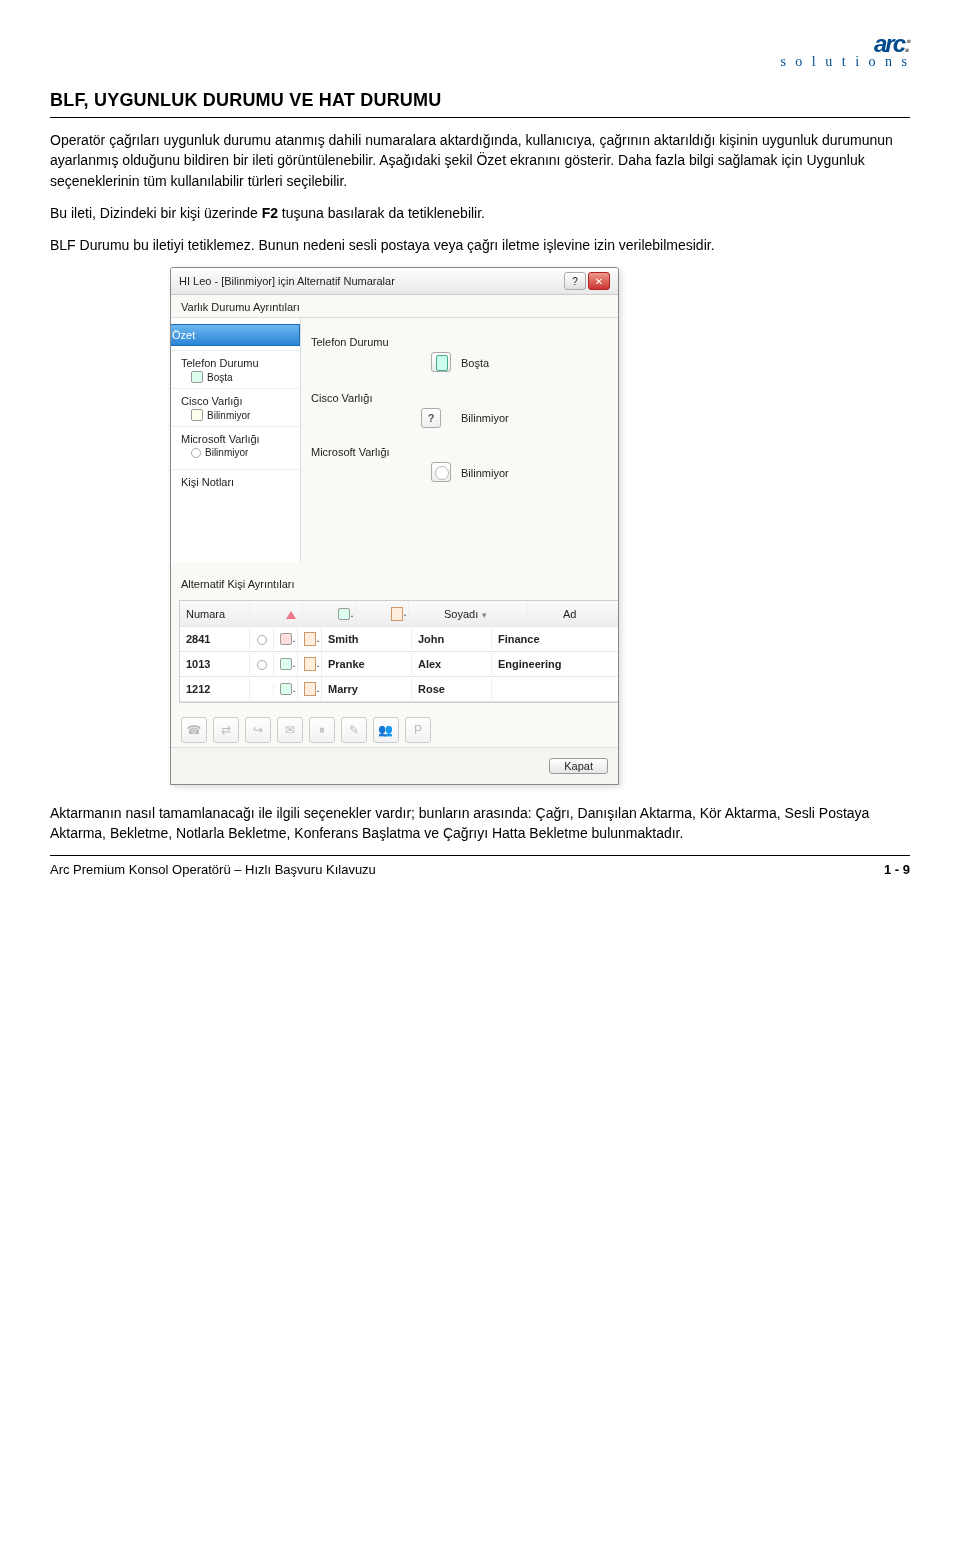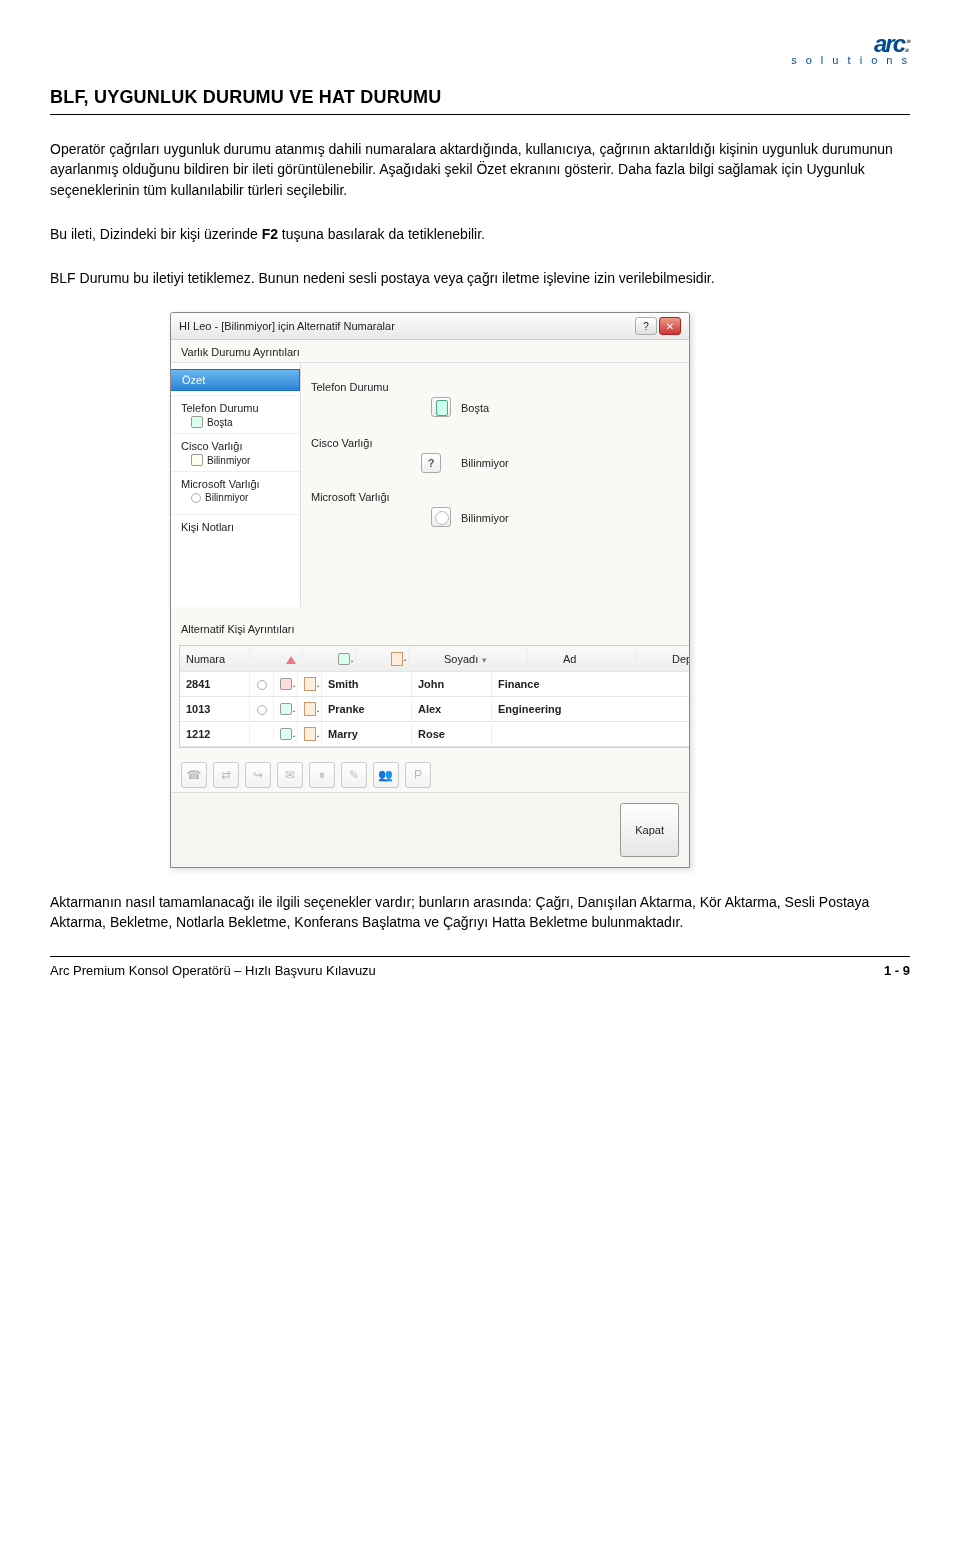--- a/index.html
+++ b/index.html
@@ -1,35 +1,35 @@
 <!DOCTYPE html>
 <html><head>
 <meta charset="utf-8">
 <style>
   * { box-sizing: border-box; margin: 0; padding: 0; }
   body { font-family: "Century Gothic", Verdana, sans-serif; font-size: 14px; color: #000; background: #fff; width: 960px; margin: 0 auto; padding: 30px 50px; }
   .logo { text-align: right; margin-bottom: 20px; }
   .logo-text { display:inline-block; }
   .logo-text .arc { font-size: 24px; font-weight: 900; color: #004a8f; font-style: italic; letter-spacing: -2px; }
   .logo-text .arc-dot { color: #888; }
-  .logo-text .sub { font-size: 11px; letter-spacing: 3px; color: #004a8f; display:block; text-align:right; margin-top:-4px; }
+  .logo-text .sub { font-size: 14px; letter-spacing: 3px; color: #004a8f; display:block; text-align:right; margin-top:-4px;font-family:Liberation Serif, serif; }
   h1 { font-size: 18px; font-weight: bold; margin: 15px 0 6px; letter-spacing: 0.2px; }
   hr.sec { border: none; border-top: 1px solid #000; margin: 0 0 10px; }
-  p { margin: 24px 0; line-height: 1.45; }
+  p { margin: 12px 0; line-height: 1.45; }
   .bold { font-weight: bold; }
-  .screenshot { margin: 8px 0 18px 120px; width: 520px; border: 1px solid #888; background: #f9f9f6; font-family: Tahoma, sans-serif; font-size: 11px; color: #222; border-radius: 3px 3px 0 0; overflow:hidden; box-shadow: 2px 2px 6px rgba(0,0,0,.15);}
+  .screenshot { margin: 8px 0 18px 120px; width: 449px; border: 1px solid #888; background: #f9f9f6; font-family: Tahoma, sans-serif; font-size: 11px; color: #222; border-radius: 3px 3px 0 0; overflow:hidden; box-shadow: 2px 2px 6px rgba(0,0,0,.15);}
   .titlebar { background: linear-gradient(#fdfdfd,#e8e8e8); border-bottom:1px solid #ccc; padding: 4px 8px; display:flex; align-items:center; }
   .titlebar .t { flex:1; }
   .win-btns { display:flex; gap:2px; }
   .win-btn { width:22px; height:18px; border:1px solid #aaa; border-radius:3px; background:linear-gradient(#fff,#e0e0e0); display:flex; align-items:center; justify-content:center; font-size:10px; }
   .win-btn.close { background: linear-gradient(#e98,#c33); color:#fff; border-color:#a22;}
   .section-label { padding: 6px 10px 4px; font-size: 11px; }
   .top-pane { display:flex; border-top:1px solid #ddd; }
   .sidebar { width: 130px; background: #fff; border-right: 1px solid #ddd; padding: 6px 0 40px; }
-  .side-item { padding: 4px 12px; font-size: 11px; }
+  .side-item { padding: 4px 2px; font-size: 11px; }
   .side-item.active { background: linear-gradient(#6bb7f0,#2a84d6); color:#fff; border:1px solid #1a6fbf; border-left:none; margin-left:-1px;}
   .side-sub { font-size:10px; padding: 1px 10px 1px 20px; display:flex; align-items:center; gap:4px;}
   .side-group { padding: 6px 10px 1px; font-size:11px; border-top:1px solid #eee; margin-top:4px;}
   .detail { flex:1; padding: 10px 10px 60px; }
   .row { display:flex; align-items:center; margin: 8px 0 18px; }
   .row .lab { width: 110px; font-size:11px; }
   .row .ic { width: 40px; text-align:center; }
   .row .val { font-size:11px; }
   .icon { display:inline-block; width:20px; height:20px; border:1px solid #aaa; border-radius:3px; background:linear-gradient(#fff,#eee); position:relative; }
   .icon.phone::after { content:""; position:absolute; width:10px; height:14px; border:1px solid #4a8; border-radius:2px; top:2px; left:4px; background:#cfe;}
@@ -52,21 +52,21 @@
   .thead .c-first { font-weight:normal;}
   .c-dept { flex:1; font-weight:bold;}
   .thead .c-dept { font-weight:normal;}
   .scroll { width: 16px; background:#f0f0f0; border-left:1px solid #ddd; display:flex; flex-direction:column; align-items:center; justify-content:flex-start; gap:2px; padding:2px 0;}
   .scroll span { font-size:8px; color:#666;}
   .tri { display:inline-block; width:0; height:0; border-left:5px solid transparent; border-right:5px solid transparent; border-bottom:8px solid #e78; vertical-align:middle;}
   .doc-i { display:inline-block; width:12px; height:14px; border:1px solid #c96; background:#fed; vertical-align:middle;}
   .toolbar { display:flex; gap:6px; padding: 8px 10px 4px; }
   .tool { width:26px; height:26px; border:1px solid #ccc; border-radius:3px; background:linear-gradient(#fff,#f2f2f2); color:#bbb; display:flex; align-items:center; justify-content:center; font-size:12px; }
   .dlg-footer { text-align:right; padding: 10px; border-top:1px solid #ddd; background:#f5f5f2;}
-  .btn { display:inline-block; padding: 20px 14px; border:1px solid #999; border-radius:3px; background:linear-gradient(#fff,#e6e6e6); font-size:11px;}
+  .btn { display:inline-block; padding: 1px 14px; border:1px solid #999; border-radius:3px; background:linear-gradient(#fff,#e6e6e6); font-size:11px;}
   .page-footer { border-top:1px solid #000; padding-top:6px; display:flex; justify-content:space-between; font-size:13px;}
   .sortarrow { font-size:8px; color:#888; margin-left:2px;}
 </style>
 </head>
 <body>
 
 <div class="logo">
   <div class="logo-text">
     <span class="arc">arc</span><span class="arc arc-dot">:</span>
     <span class="sub">s o l u t i o n s</span>

